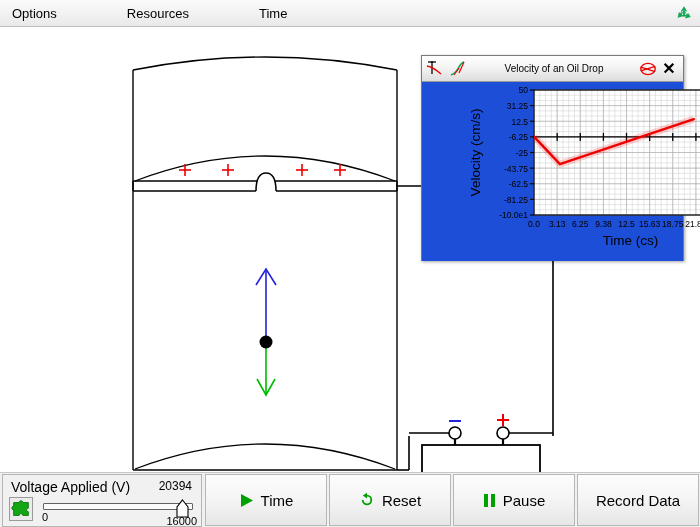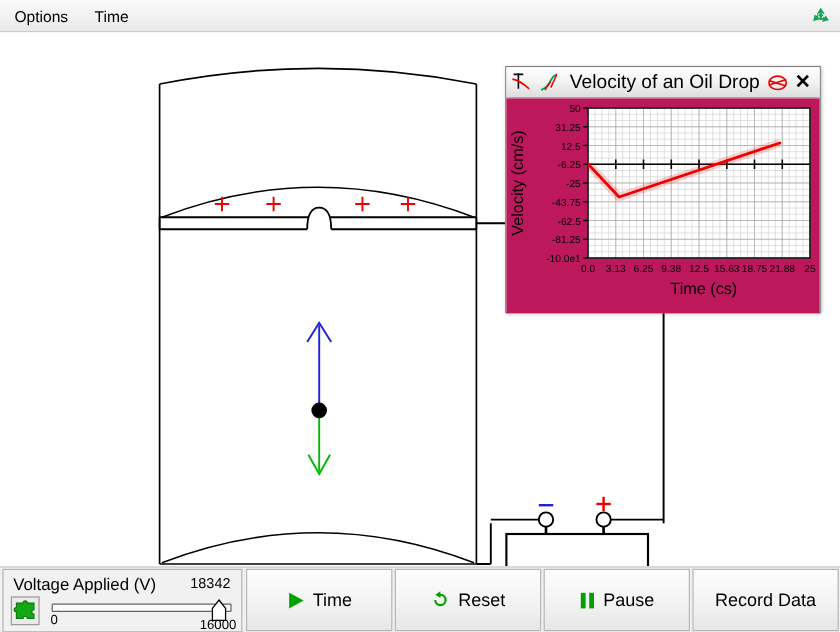--- a/index.html
+++ b/index.html
@@ -15,21 +15,21 @@
     width: 700px; height: 527px;
     background: #ffffff;
   }
 
   
   #menubar {
     position: absolute; left: 0; top: 0;
     width: 700px; height: 27px;
     background: linear-gradient(to bottom, #fafafa 0%, #f2f2f2 50%, #e9e9e9 100%);
     border-bottom: 1px solid #bdbdbd;
-    display: flex; align-items: center;
+    display: flex; align-items: center; gap: 48px;
   }
   .menu-item {
     font-size: 13px; color: #000;
     padding: 3px 10px; margin-left: 2px;
     cursor: default; white-space: nowrap;
   }
   #recycle-icon {
     position: absolute; right: 7px; top: 4px;
     width: 18px; height: 18px;
   }
@@ -54,38 +54,39 @@
   #chart-titlebar {
     position: relative;
     height: 26px;
     background: linear-gradient(to bottom, #ffffff 0%, #f4f4f4 45%, #dddddd 100%);
     border-bottom: 1px solid #9a9a9a;
     display: flex; align-items: center;
   }
   #chart-title {
     flex: 1;
     text-align: center;
-    font-size: 16px;
+    font-size: 10px;
     color: #000;
     white-space: nowrap;
     overflow: hidden;
     padding-left: 2px;
   }
   .tb-icon { width: 20px; height: 20px; margin-left: 3px; flex: none; }
   #chart-reset-icon { width: 20px; height: 18px; margin-right: 2px; flex: none; }
   #chart-close-icon {
     flex: none; width: 18px; height: 20px;
     font-size: 16px; font-weight: bold; color: #000;
     line-height: 20px; text-align: center; margin-right: 5px;
     cursor: default;
   }
   #chart-body {
     position: relative;
     width: 100%; height: 179px;
-    background: #be185d;
+    background: #1d4ed8;
+    padding-left: 44px;
   }
 
   
   #bottombar {
     position: absolute; left: 0; top: 472px;
     width: 700px; height: 55px;
     background: #f0f0f0;
     border-top: 1px solid #c8c8c8;
     display: flex; align-items: stretch;
   }
@@ -147,20 +148,21 @@
   }
   .ctrl-btn svg { flex: none; }
 </style>
 </head>
 <body>
 
 <div id="app">
 
   <div id="menubar">
     <div class="menu-item">Options</div>
+    <div class="menu-item">Resources</div>
     <div class="menu-item">Time</div>
     <svg id="recycle-icon" viewBox="0 0 18 18">
       <path d="M9 2.2 L12.3 7.6 L10.3 7.6 L10.3 11.0 L7.7 11.0 L7.7 7.6 L5.7 7.6 Z" fill="#18a558"></path>
       <path d="M2.6 13.8 L3.9 8.0 L5.4 9.3 L7.3 6.1 L9.5 7.4 L7.6 10.6 L9.1 11.9 Z" fill="#18a558"></path>
       <path d="M15.8 12.9 L10.0 14.4 L10.8 12.6 L7.6 10.9 L8.9 8.7 L12.1 10.5 L12.9 8.7 Z" fill="#18a558"></path>
       <circle cx="9" cy="9" r="2.4" fill="#ffffff"></circle>
       <path d="M9 5.6 L11.4 9.6 L6.6 9.6 Z" fill="#18a558"></path>
       <rect x="8.0" y="9.2" width="2.0" height="3.4" fill="#18a558"></rect>
     </svg>
   </div>
@@ -419,21 +421,21 @@
           <polyline points="68.00,54.67 93.90,82.17 227.84,37.17" fill="none" stroke="#ee0000" stroke-width="7" stroke-opacity="0.18" stroke-linejoin="round" clip-path="url(#plotclip)"></polyline>
           <polyline points="68.00,54.67 93.90,82.17 227.84,37.17" fill="none" stroke="#ee0000" stroke-width="2.4" stroke-linejoin="round" stroke-linecap="round" clip-path="url(#plotclip)"></polyline>
         </svg>
     </div>
   </div>
 
   <div id="bottombar">
 
     <div id="voltage-panel">
       <div id="voltage-label">Voltage Applied (V)</div>
-      <div id="voltage-value">18342</div>
+      <div id="voltage-value">20394</div>
       <svg id="voltage-prop-icon" viewBox="0 0 24 24">
         <path d="M4 5 h6 a2 2 0 0 1 4 0 h6 v6 a2 2 0 0 0 0 4 v4 h-6 a2 2 0 0 0 -4 0 h-6 v-6 a2 2 0 0 1 0 -4 z" fill="#13a813" stroke="#0a7a0a" stroke-width="1"></path>
       </svg>
       <div id="slider-zone">
         <div id="slider-track"></div>
         <svg id="slider-thumb" viewBox="0 0 13 19" style="left: 136.887px;">
           <path d="M6.5 1 L12 8 L12 18 L1 18 L1 8 Z" fill="#ffffff" stroke="#000000" stroke-width="1.1"></path>
         </svg>
         <div id="slider-min">0</div>
         <div id="slider-max">16000</div>

